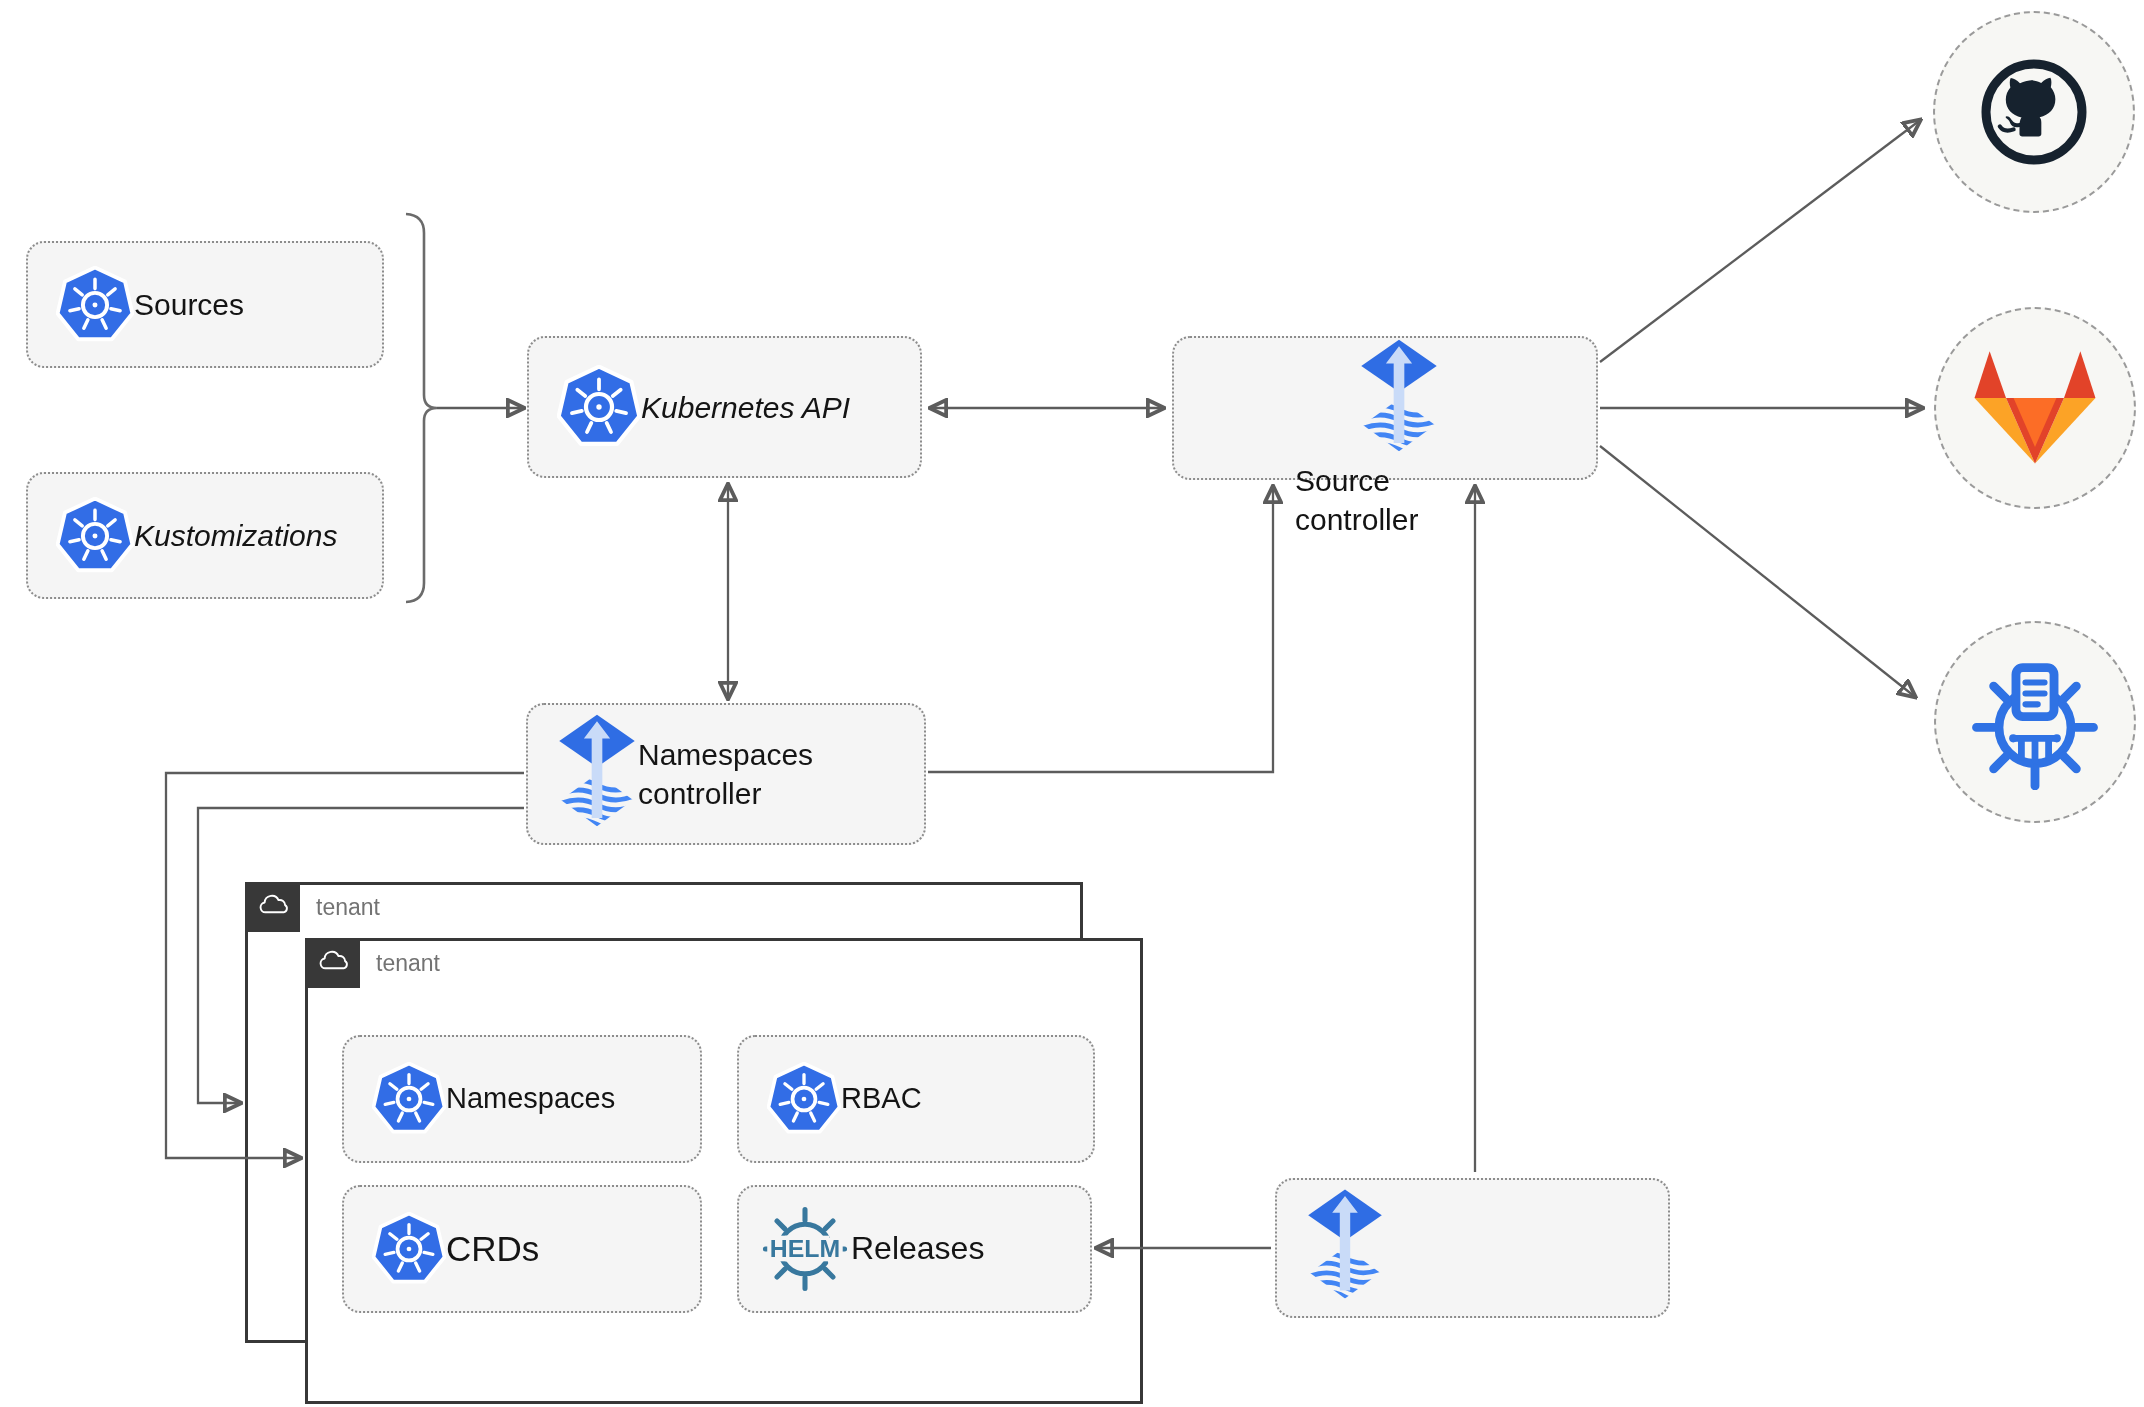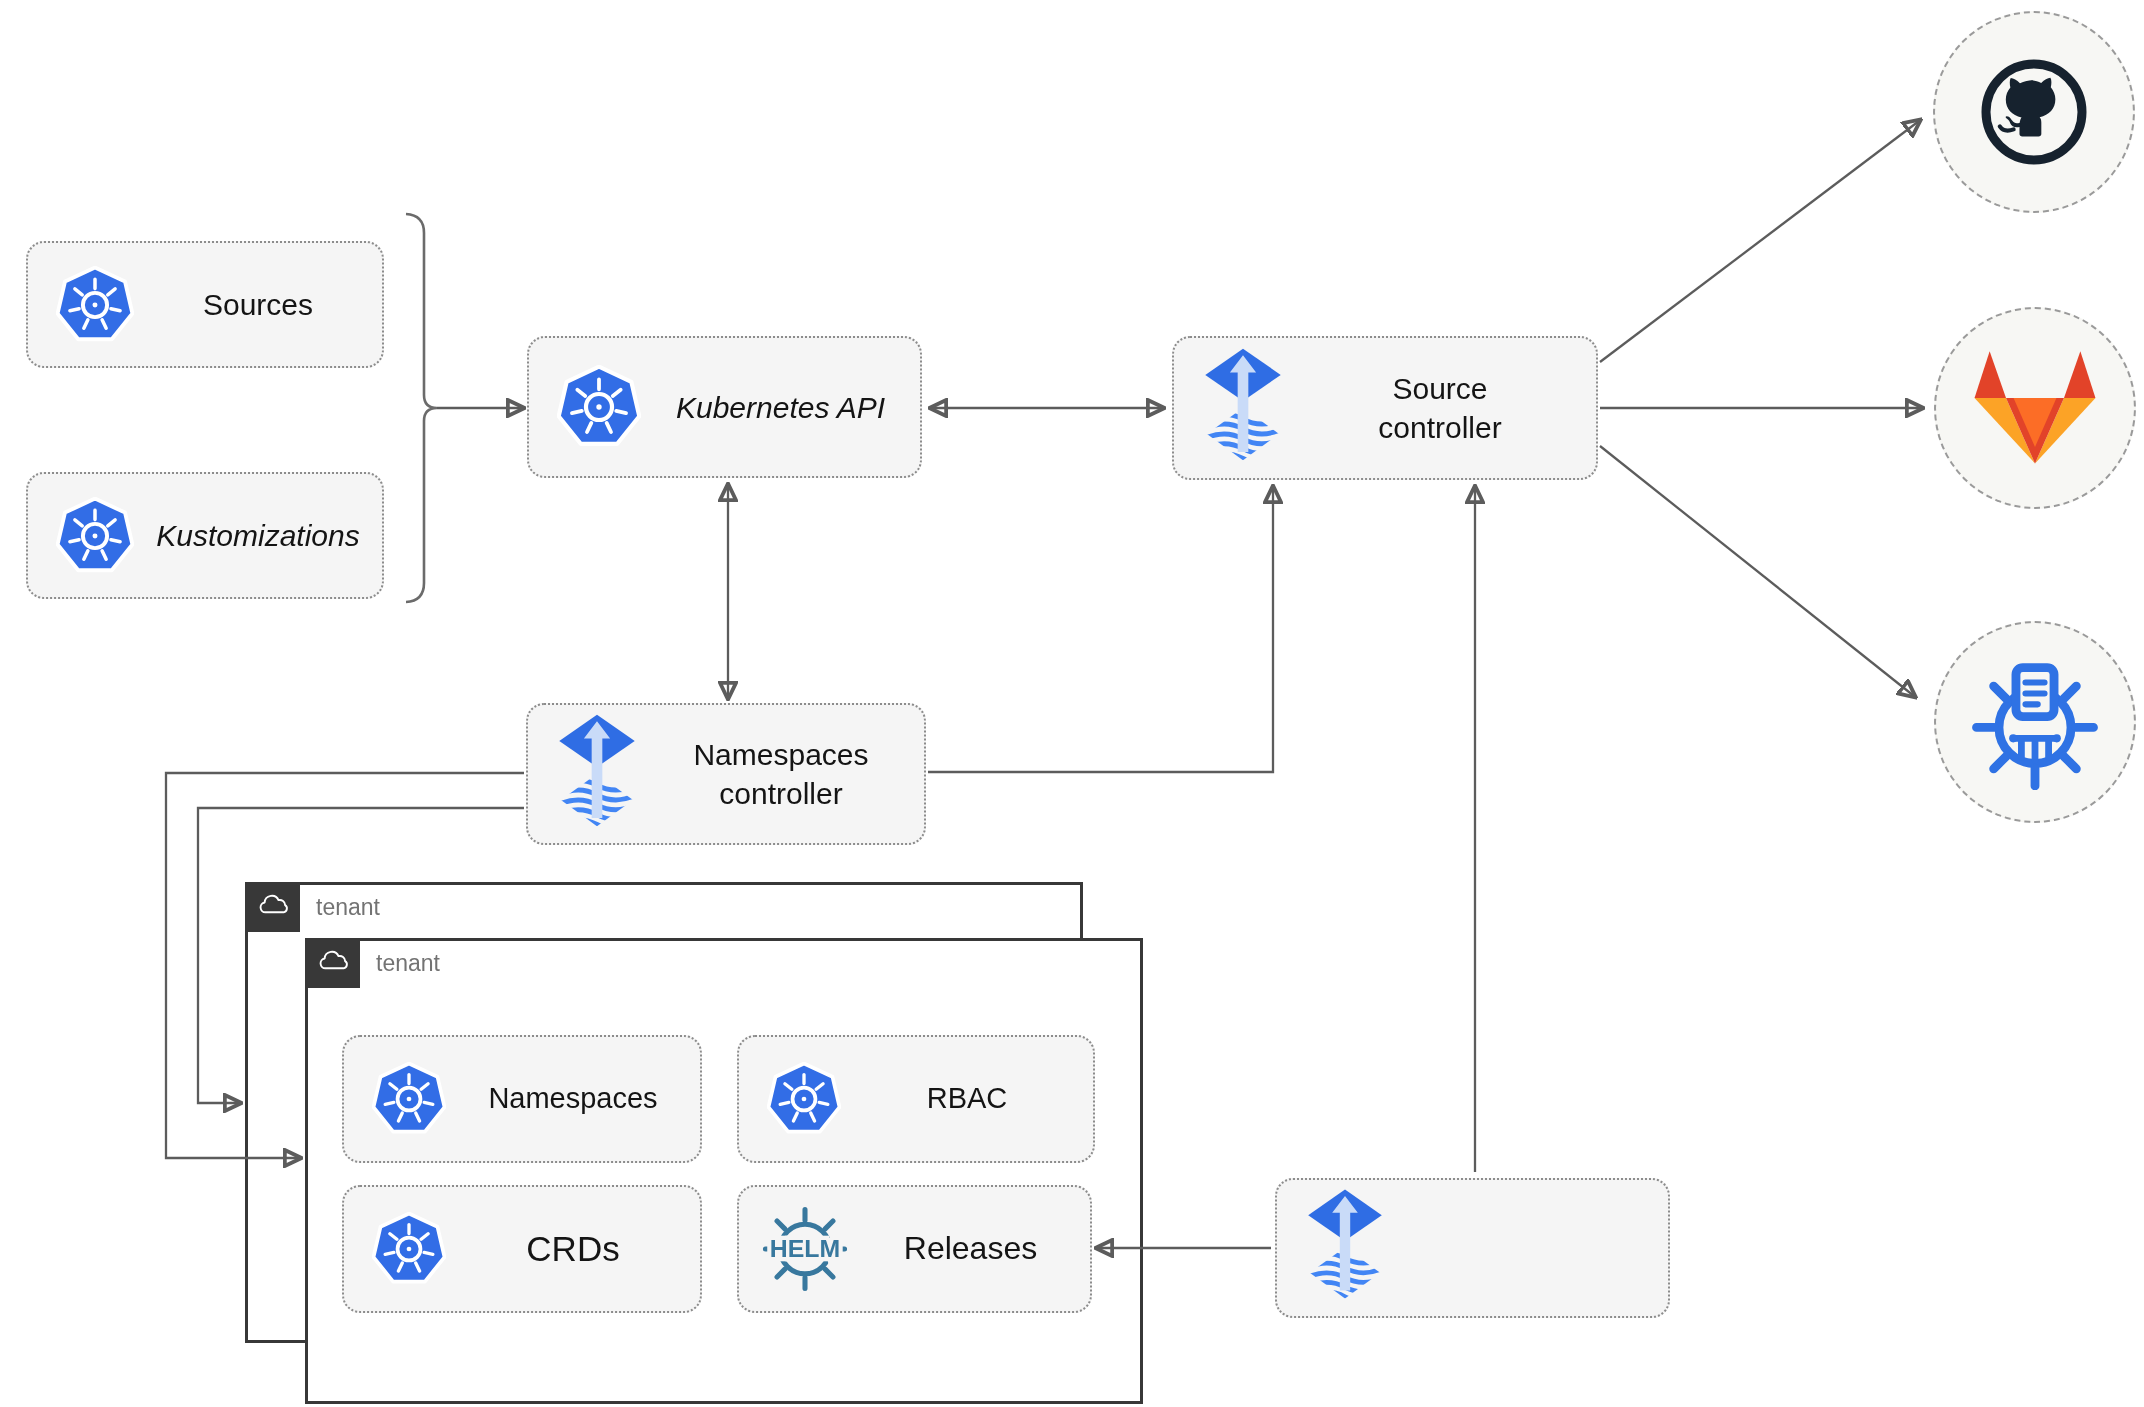--- a/index.html
+++ b/index.html
@@ -5,21 +5,21 @@
   html,body{margin:0;padding:0;}
   body{
     width:2144px;height:1407px;position:relative;background:#ffffff;
     font-family:"Liberation Sans", sans-serif;overflow:hidden;
   }
   .node{
     position:absolute;background:#f5f5f5;border:2px dotted #8c8c8c;
     border-radius:18px;display:flex;align-items:center;box-sizing:border-box;
   }
   .node .icon{margin-left:28px;flex:0 0 auto;}
-  .node .label{flex:1;text-align:center;font-size:30px;color:#141414;line-height:1.3;}
+  .node .label{flex:1;font-size:30px;color:#141414;line-height:1.3;}
   .node .label span{display:inline-block;}
   .node.narrow .label span{width:180px;}
   .tenant{position:absolute;background:#ffffff;border:3px solid #383838;box-sizing:border-box;}
   .tenant .hdr{
     position:absolute;top:-3px;left:-3px;width:55px;height:50px;background:#383838;
     display:flex;align-items:center;justify-content:center;
   }
   .tenant .tlabel{position:absolute;left:68px;top:9px;font-size:23px;color:#737373;}
   .circle{
     position:absolute;width:202px;height:202px;border-radius:50%;
@@ -94,21 +94,21 @@
   <div class="label"><span>Kustomizations</span></div>
 </div>
 
 <div class="node" style="left:527px;top:336px;width:395px;height:142px;font-style:italic;">
   <svg class="icon" width="84" height="84" viewBox="0 0 100 100">
       <use href="#k8s-logo"></use>
     </svg>
   <div class="label"><span>Kubernetes API</span></div>
 </div>
 
-<div class="node narrow" style="left:1172px;top:336px;width:426px;height:144px;">
+<div class="node narrow" style="left:1172px;top:336px;width:426px;height:144px;flex-direction:column;">
   <svg class="icon" width="82" height="123" viewBox="0 0 100 150">
       <use href="#flux-logo"></use>
     </svg>
   <div class="label"><span>Source controller</span></div>
 </div>
 
 <div class="node narrow" style="left:526px;top:703px;width:400px;height:142px;">
   <svg class="icon" width="82" height="123" viewBox="0 0 100 150">
       <use href="#flux-logo"></use>
     </svg>

